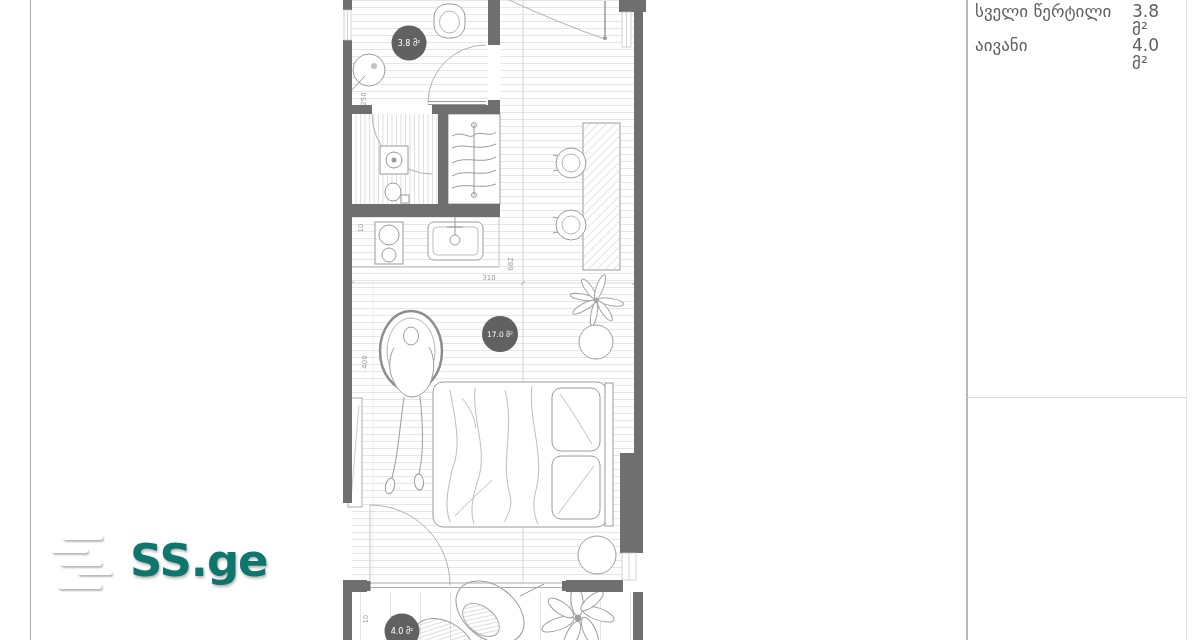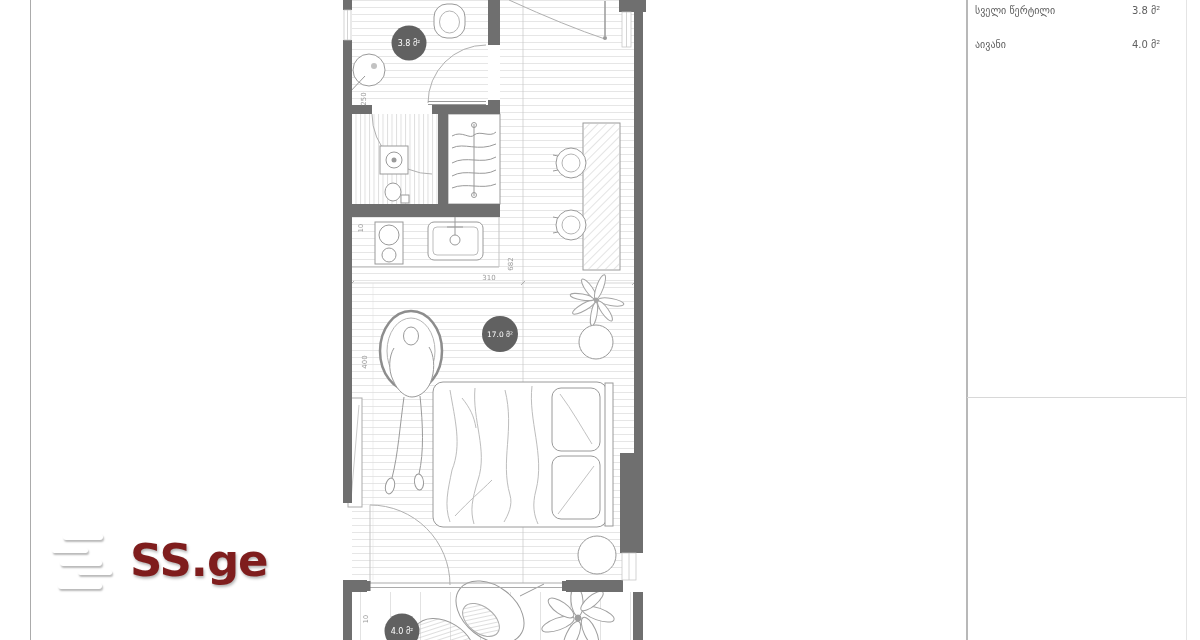--- a/index.html
+++ b/index.html
@@ -3,35 +3,35 @@
 <meta charset="utf-8">
 <style>
   html,body{margin:0;padding:0;}
   body{width:1200px;height:640px;background:#ffffff;position:relative;overflow:hidden;
        font-family:"DejaVu Sans",sans-serif;}
   .vline{position:absolute;top:0;bottom:0;width:1px;}
   #page-left-line{left:30px;background:#ababab;}
   #legend-left-line{left:966px;width:2px;background:#b8b8b8;}
   #legend-right-line{left:1186px;background:#e4e4e4;}
   #legend-row-sep{position:absolute;left:967px;width:219px;top:397px;height:1px;background:#d8d8d8;}
-  .legend-row{position:absolute;left:975px;width:205px;height:18px;color:#5f5f5f;font-size:10px;line-height:18px;}
+  .legend-row{position:absolute;left:975px;width:205px;height:18px;color:#5f5f5f;font-size:17px;line-height:18px;}
   .legend-row .val{position:absolute;left:157px;top:0;}
   #legend-row-0{top:2px;}
   #legend-row-1{top:20px;margin-top:16px;}
   #plan{position:absolute;left:336px;top:0;width:320px;height:640px;}
   
   #logo{position:absolute;left:50px;top:528px;width:200px;height:70px;}
   .lbar{position:absolute;background:#ffffff;border-radius:3px;box-shadow:1px 2px 2px rgba(0,0,0,.28);}
   #lbar1{left:13px;top:6px;width:40px;height:6px;}
   #lbar2{left:2px;top:20px;width:36px;height:5px;}
   #lbar3{left:10px;top:32px;width:42px;height:6px;}
   #lbar4{left:28px;top:42px;width:34px;height:5px;}
   #lbar5{left:8px;top:55px;width:44px;height:6px;}
   #logo-text{position:absolute;left:80px;top:6px;font-size:45px;font-weight:bold;letter-spacing:-1px;
-             color:#7f1d1d;text-shadow:1px 2px 3px rgba(0,0,0,.30);text-align:center;}
+             color:#0f766e;text-shadow:1px 2px 3px rgba(0,0,0,.30);text-align:center;}
   svg text{font-family:"DejaVu Sans",sans-serif;}
   .dim{fill:#9a9a9a;font-size:7px;}
   .badge-t{fill:#ffffff;font-size:8px;text-anchor:middle;}
 </style>
 </head>
 <body>
 
 <div class="vline" id="page-left-line"></div>
 
 <div>

